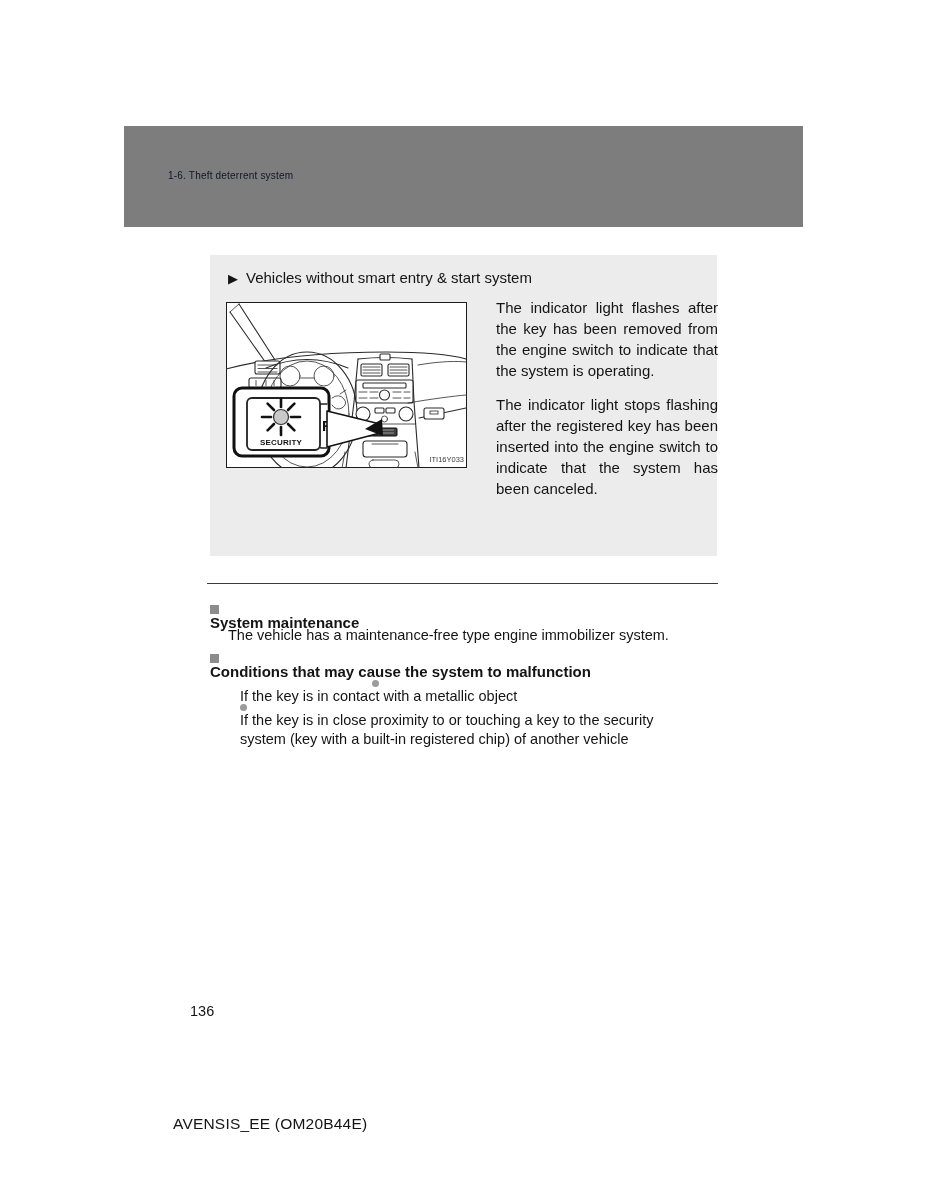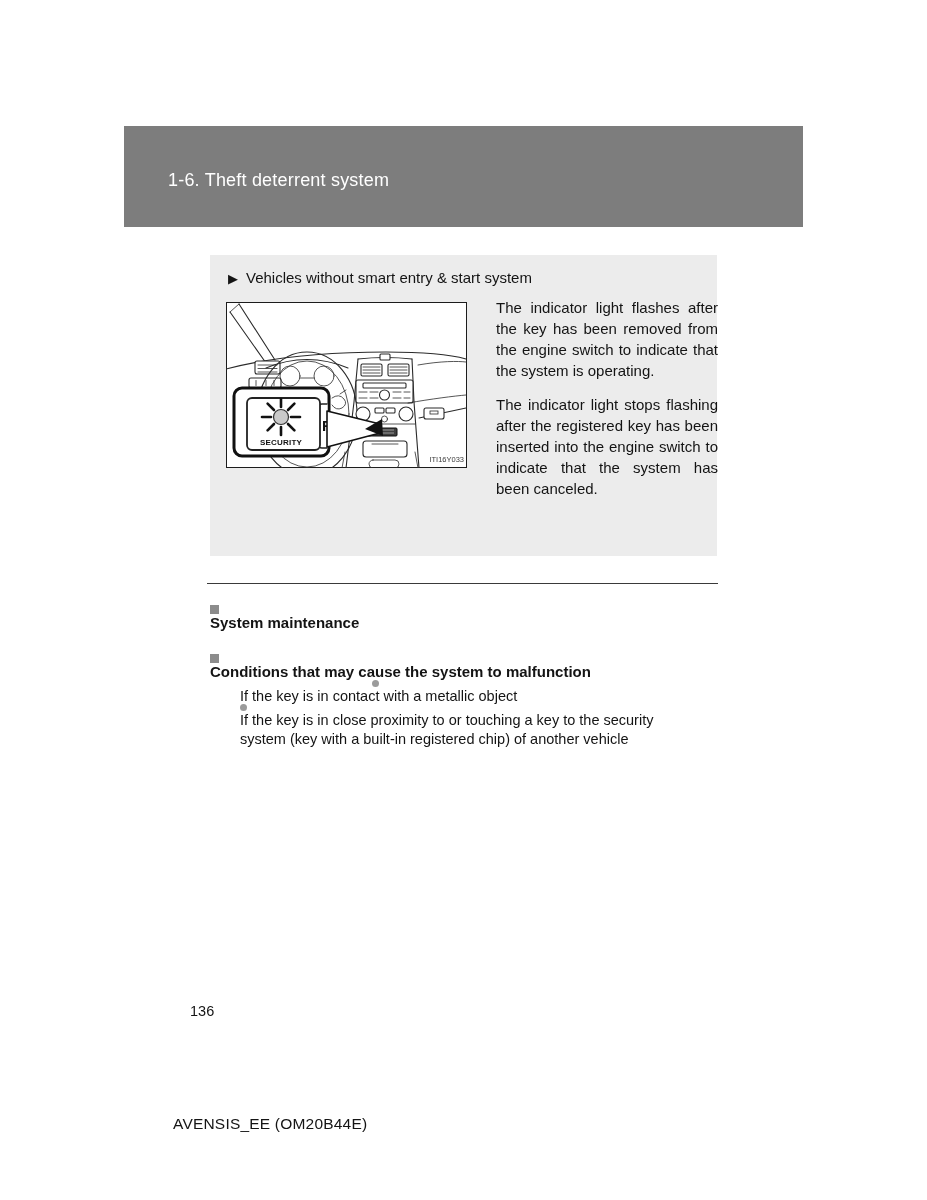--- a/index.html
+++ b/index.html
@@ -7,21 +7,21 @@
     position:relative; width:927px; height:1200px; background:#fff; overflow:hidden;
     font-family:"Liberation Sans","DejaVu Sans",sans-serif; color:#141414;
     -webkit-font-smoothing:antialiased;
   }
   
   .header-band {
     position:absolute; left:124px; top:126px; width:679px; height:101px;
     background:var(--header-bg,#7d7d7d);
   }
   .header-band .crumb {
-    position:absolute; left:44px; top:44px; color:#ffffff; font-size:18px; letter-spacing:.2px;
+    position:absolute; left:44px; top:44px; color:#0f172a; font-size:10px; letter-spacing:.2px;
   }
   
   .content-box {
     position:absolute; left:210px; top:255px; width:507px; height:301px;
     background:var(--box-bg,#ececec);
   }
   .box-heading {
     position:absolute; left:18px; top:14px; font-size:15px; white-space:nowrap;
     display:flex; align-items:center;
   }
@@ -172,20 +172,23 @@
       <p>The indicator light stops flash­ing after the registered key has been inserted into the engine switch to indicate that the system has been can­celed.</p>
     </div>
   </div>
 
   <div class="rule"></div>
 
   <div class="note-row nt1">
     <span class="sq-bullet"></span>
     <span class="note-title">System maintenance</span>
   </div>
+  <div class="note-row nb1">
+    <span class="note-text">The vehicle has a maintenance-free type engine immobilizer system.</span>
+  </div>
 
   <div class="note-row nt2">
     <span class="sq-bullet"></span>
     <span class="note-title">Conditions that may cause the system to malfunction</span>
   </div>
   <div class="note-row bl1">
     <span class="rd-bullet"></span>
     <span class="note-text">If the key is in contact with a metallic object</span>
   </div>
   <div class="note-row bl2">

